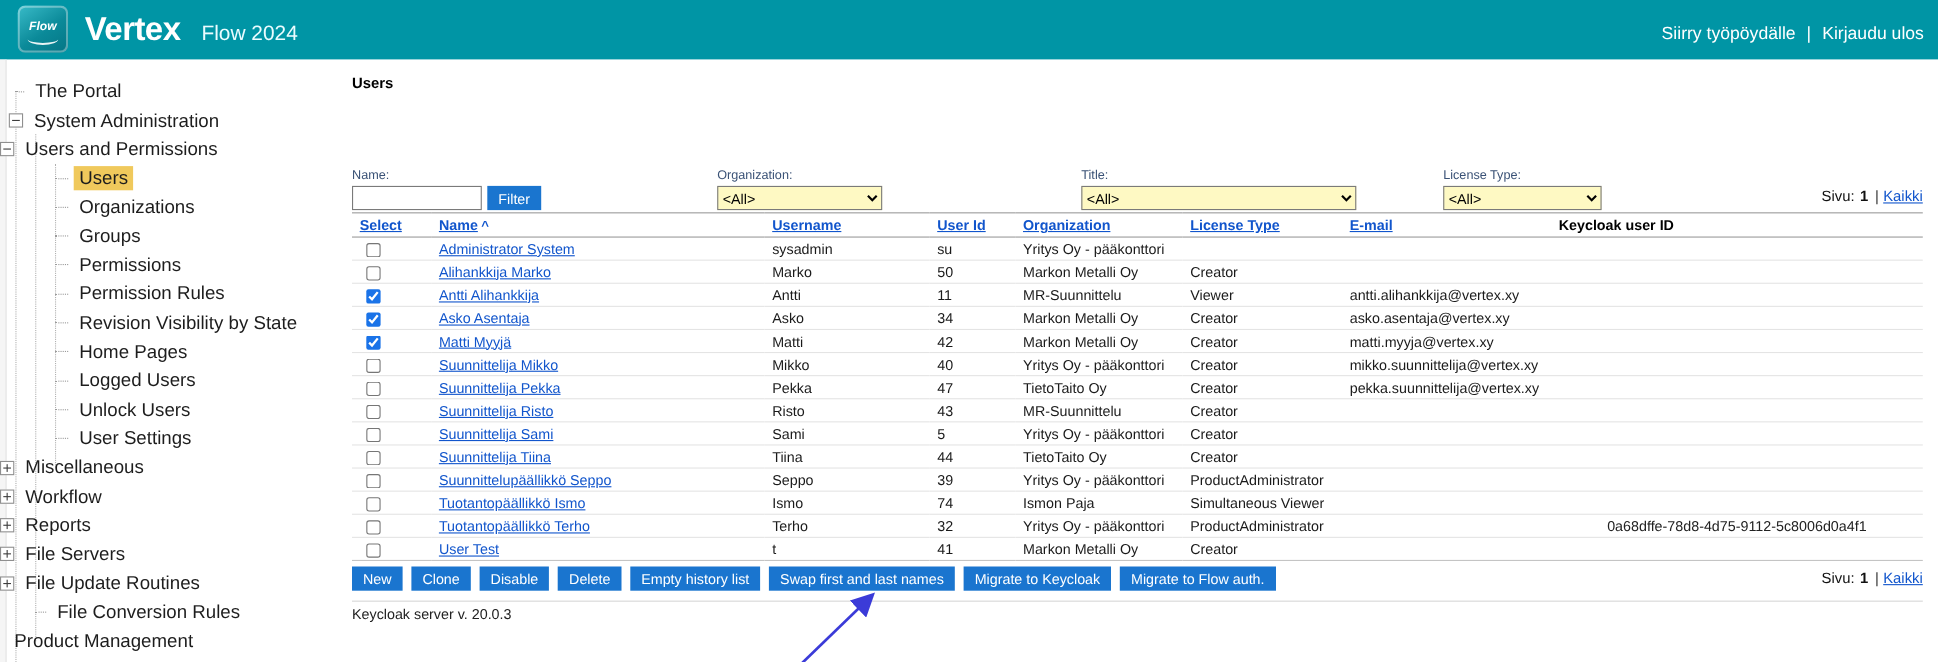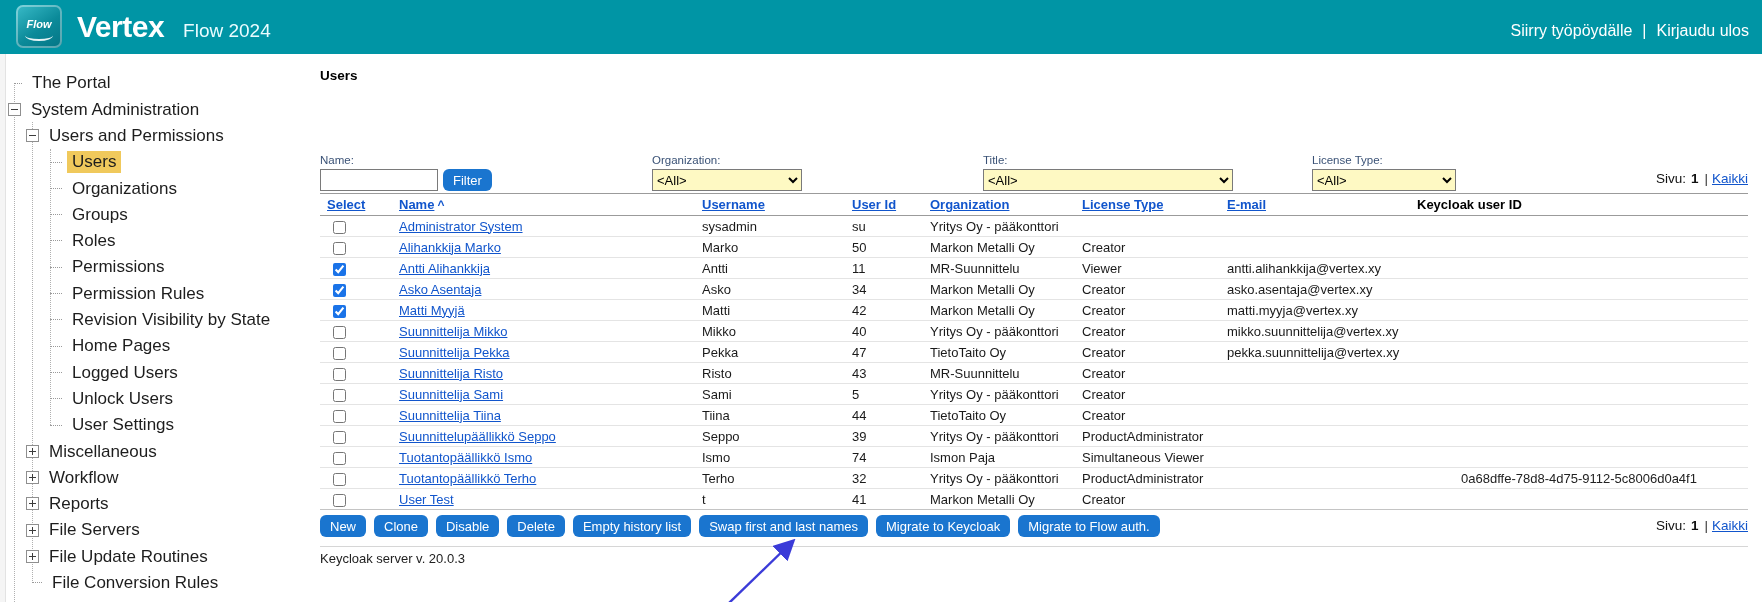--- a/index.html
+++ b/index.html
@@ -40,21 +40,21 @@
   .header-links { position: absolute; right: 13px; top: 0; height: 62px; display: flex; align-items: center; gap: 10px; color: #fff; font-size: 16px; }
   .header-links .hlink { color: #fff; cursor: pointer; text-decoration: none; }
 
   
   .sidebar { position: absolute; left: 0; top: 54px; width: 318px; bottom: 0; overflow: hidden; }
   .sidebar-scrollbar { position: absolute; left: 0; top: 0; bottom: 0; width: 6px; background: #f5f5f5; border-right: 1px solid #e3e3e3; }
   .tree { position: absolute; left: 0; top: 16px; right: 0; }
   .tree-vline { position: absolute; width: 0; border-left: 1px dotted #b0b0b0; }
   .tree-item { display: flex; align-items: center; height: 26.3px; white-space: nowrap; cursor: pointer; position: relative; }
   .lv0 { padding-left: 8px; }
-  .lv1 { padding-left: 26px; }
+  .lv1 { }
   .lv2 { padding-left: 50px; }
   .lv0.no-box { padding-left: 14px; }
   .lv1.no-box { padding-left: 32px; }
   .toggle {
     width: 13px; height: 13px; border: 1px solid #8f8f8f; background: #fff;
     margin-right: 5px; position: relative; flex: none;
   }
   .toggle::before { content: ""; position: absolute; left: 2px; right: 2px; top: 5px; height: 1px; background: #3c3c3c; }
   .toggle.plus::after { content: ""; position: absolute; top: 2px; bottom: 2px; left: 5px; width: 1px; background: #3c3c3c; }
   .dash { display: inline-block; height: 0; border-top: 1px dotted #9a9a9a; margin-right: 5px; flex: none; }
@@ -69,21 +69,21 @@
   .page-title { position: absolute; left: 2px; top: 14px; font-size: 13.5px; font-weight: bold; color: #000; }
 
   .filters { position: absolute; left: 2px; right: 14px; top: 100px; height: 38px; font-size: 13px; }
   .filter-group { position: absolute; top: 0; }
   .filter-label { display: block; font-size: 11.5px; color: var(--lbl); height: 13px; }
   .filter-row { display: flex; gap: 5px; align-items: center; margin-top: 2px; }
   .text-input { width: 118px; height: 22px; border: 1px solid #7a7a7a; padding: 0 4px; font-size: 13px; font-family: inherit; background: #fff; }
   .filter-select { height: 22px; border: 1px solid #7a7a7a; font-size: 13px; font-family: inherit; background: #fef9c3; }
   .w-org { width: 150px; } .w-title { width: 250px; } .w-lic { width: 144px; }
   .btn {
-    background: var(--btn); color: #fff; border: 0; border-radius: 6px; height: 22px;
+    background: var(--btn); color: #fff; border: 0; border-radius: 0; height: 22px;
     padding: 0 10px; font-size: 13px; font-family: inherit; cursor: pointer; white-space: nowrap;
   }
   .page-info { font-size: 13.5px; color: #111; white-space: nowrap; }
   .page-info .page-num { font-weight: bold; margin: 0 2px 0 5px; }
   .page-info .sep { margin: 0 4px; color: #333; }
   .page-info .all-link { color: var(--link); text-decoration: underline; cursor: pointer; }
   .page-info.top { position: absolute; right: 0; top: 17px; }
 
   .users-table { position: absolute; left: 2px; top: 139px; width: 1428px; table-layout: fixed; border-collapse: collapse; font-size: 13px; }
   .users-table thead th {
@@ -157,24 +157,20 @@
           <span class="dash w12"></span>
           <span class="tree-label selected">Users</span>
         </div>
       <div class="tree-item lv2">
           <span class="dash w12"></span>
           <span class="tree-label">Organizations</span>
         </div>
       <div class="tree-item lv2">
           <span class="dash w12"></span>
           <span class="tree-label">Groups</span>
-        </div>
-      <div class="tree-item lv2">
-          <span class="dash w12"></span>
-          <span class="tree-label">Roles</span>
         </div>
       <div class="tree-item lv2">
           <span class="dash w12"></span>
           <span class="tree-label">Permissions</span>
         </div>
       <div class="tree-item lv2">
           <span class="dash w12"></span>
           <span class="tree-label">Permission Rules</span>
         </div>
       <div class="tree-item lv2">

